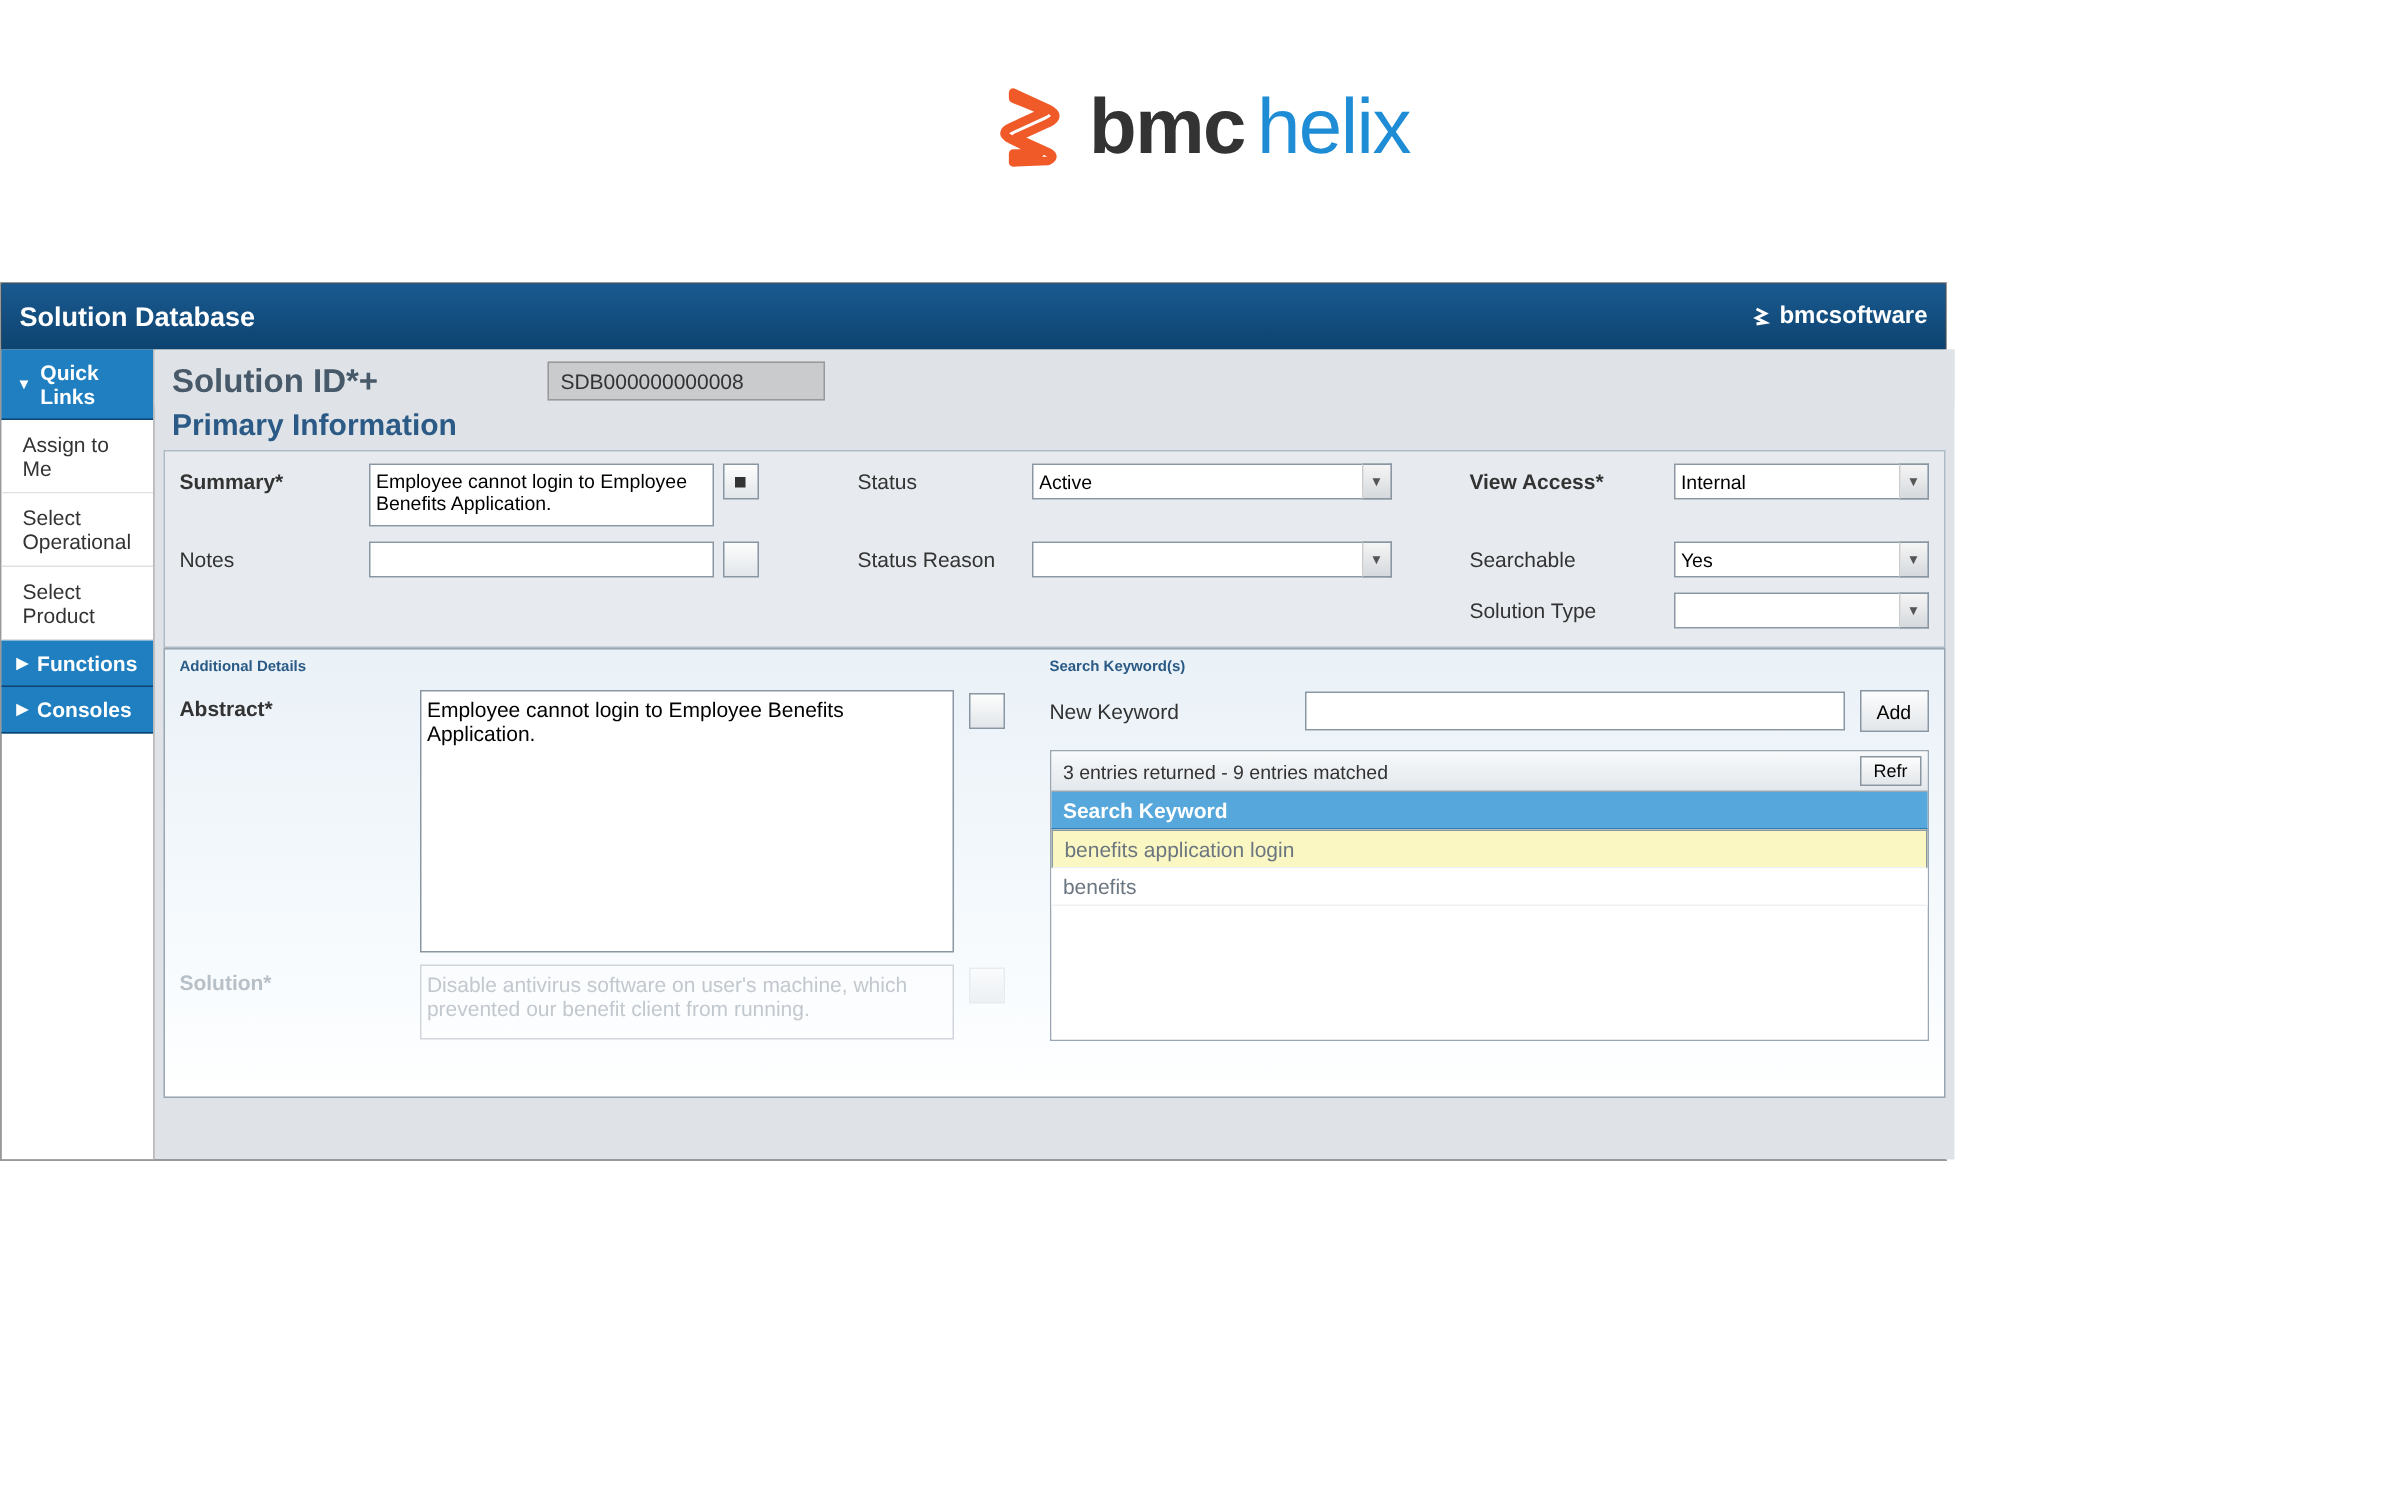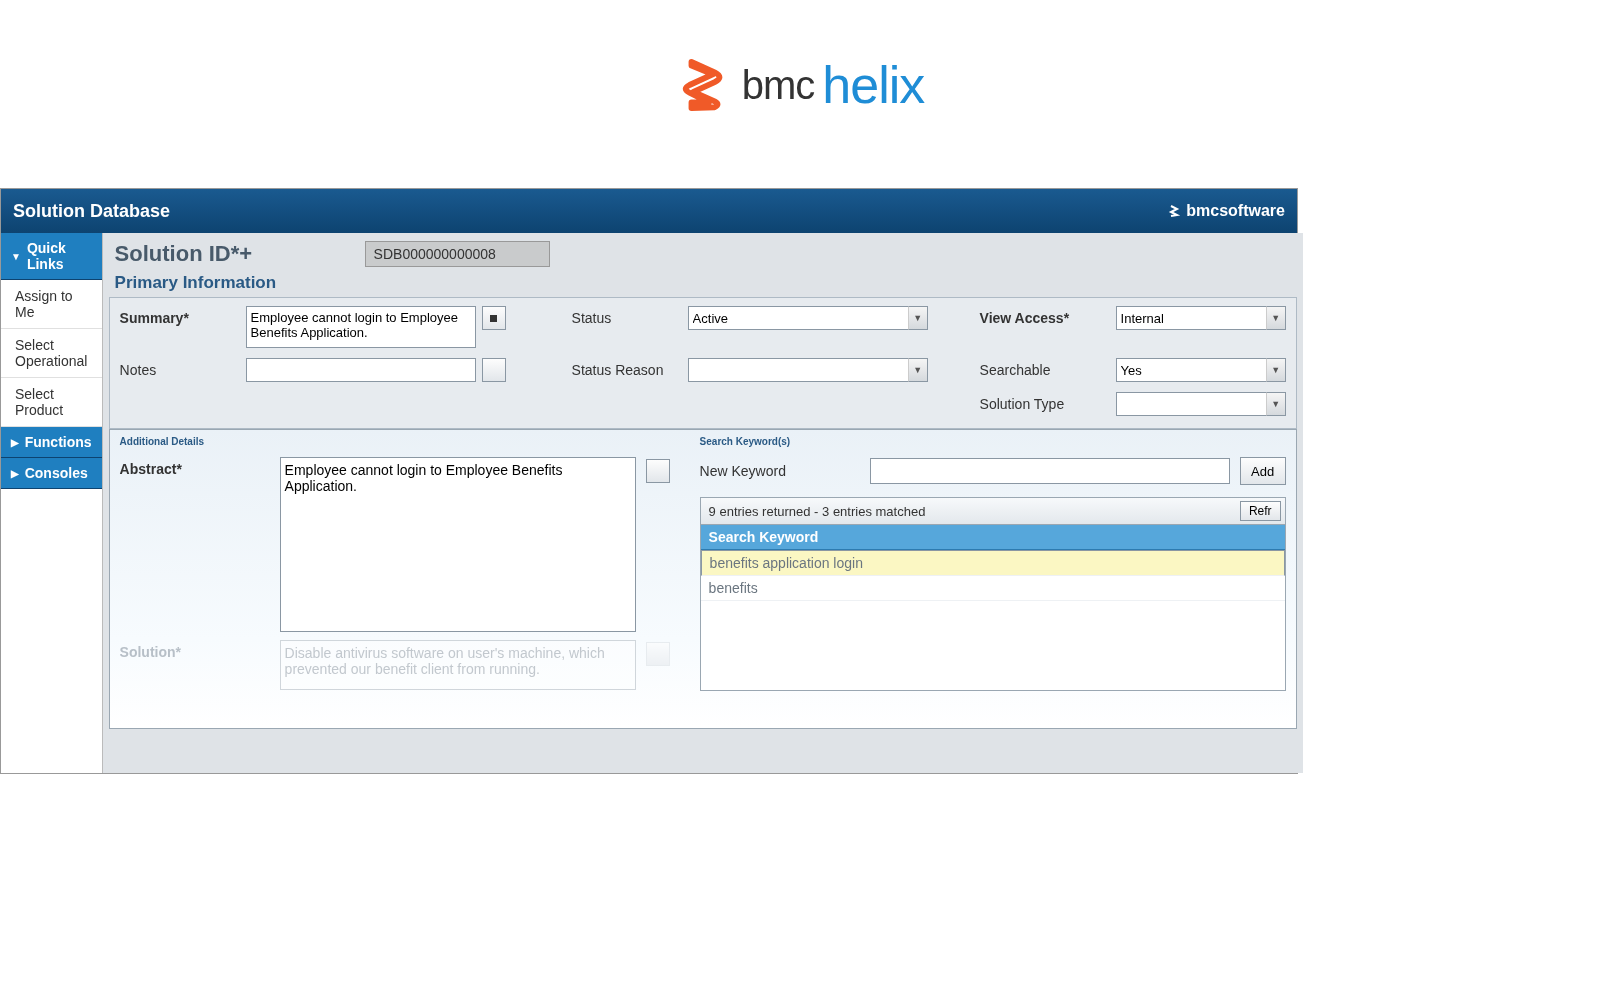--- a/index.html
+++ b/index.html
@@ -5,21 +5,21 @@
   * { box-sizing: border-box; margin: 0; padding: 0; font-family: Arial, Helvetica, sans-serif; }
   body { background: #fff; width: 1600px; height: 1004px; overflow: hidden; }
 
   .logo-area {
     width: 100%;
     text-align: center;
     padding: 55px 0 40px 0;
   }
   .logo-wrap { display: inline-flex; align-items: center; gap: 8px; }
   .logo-icon { width: 58px; height: 58px; }
-  .logo-bmc { font-size: 40px; font-weight: 400; color: #333; letter-spacing: -1px; }
+  .logo-bmc { font-size: 52px; font-weight: 700; color: #333; letter-spacing: -1px; }
   .logo-helix { font-size: 52px; font-weight: 400; color: #1f8dd6; letter-spacing: -1px; }
 
   .app-frame {
     position: absolute;
     top: 188px; left: 0;
     width: 1298px;
     border: 1px solid #999;
     background: #000000;
   }
 
@@ -82,21 +82,21 @@
   .solution-id-val {
     background: #c9cbcc;
     border: 1px solid #999;
     padding: 4px 8px;
     font-size: 14px;
     color: #333;
     width: 185px;
   }
 
   .section-title {
-    font-size: 17px;
+    font-size: 20px;
     color: #2a5a85;
     font-weight: bold;
     padding: 2px 12px 4px 12px;
   }
 
   .primary-box {
     margin: 0 6px;
     border: 1px solid #aebac5;
     background: #e7ebef;
     padding: 8px 10px 12px 10px;
@@ -329,21 +329,21 @@
 
           <div class="details-right">
             <div class="sub-title">Search Keyword(s)</div>
             <div class="kw-row">
               <div class="kw-lbl">New Keyword</div>
               <input class="kw-inp" value="" style="">
               <button class="kw-btn">Add</button>
             </div>
             <div class="kw-grid-wrap">
               <div class="kw-grid-top">
-                <span>9 entries returned - 3 entries matched</span>
+                <span>3 entries returned - 9 entries matched</span>
                 <button>Refr</button>
               </div>
               <div class="kw-grid-header">Search Keyword</div>
               <div class="kw-grid-body">
                 <div class="kw-grid-row sel">benefits application login</div>
                 <div class="kw-grid-row">benefits</div>
               </div>
             </div>
           </div>
         </div>

